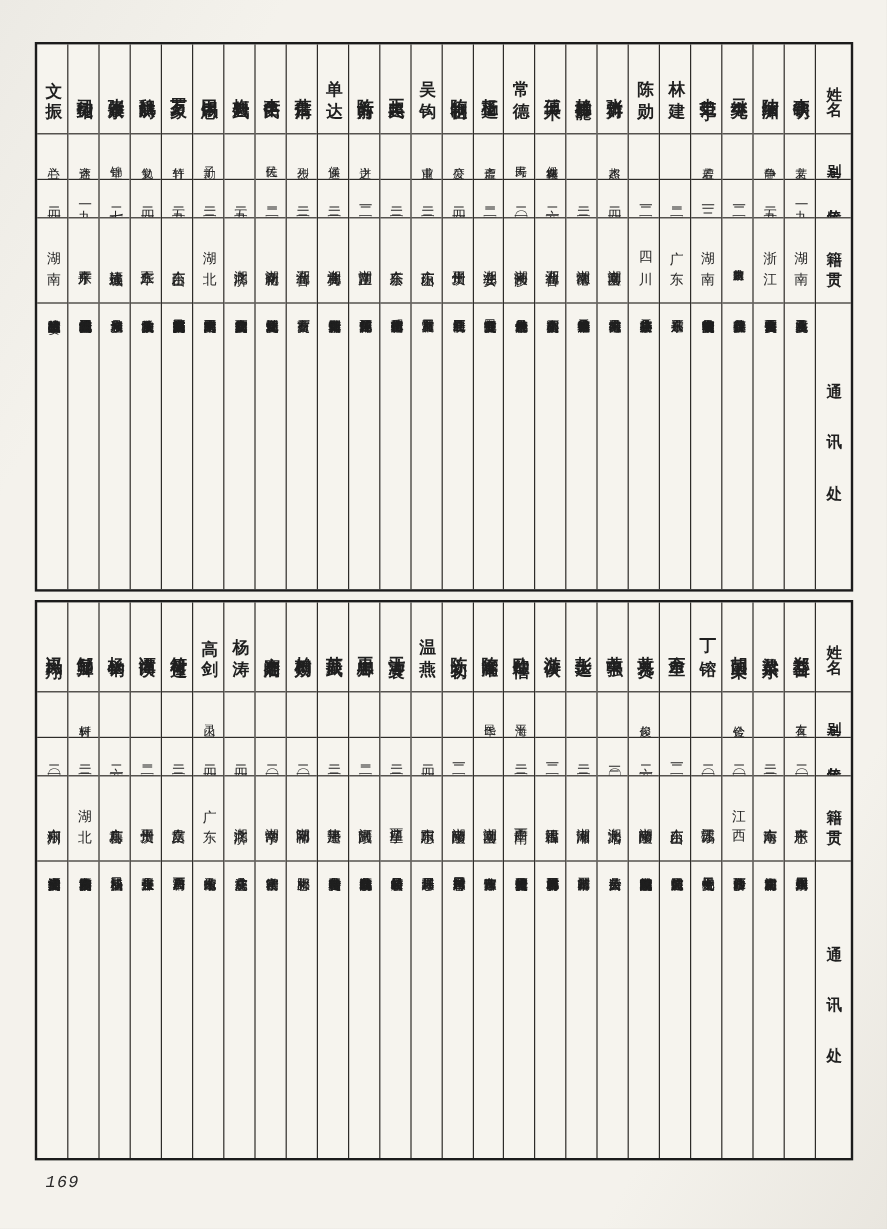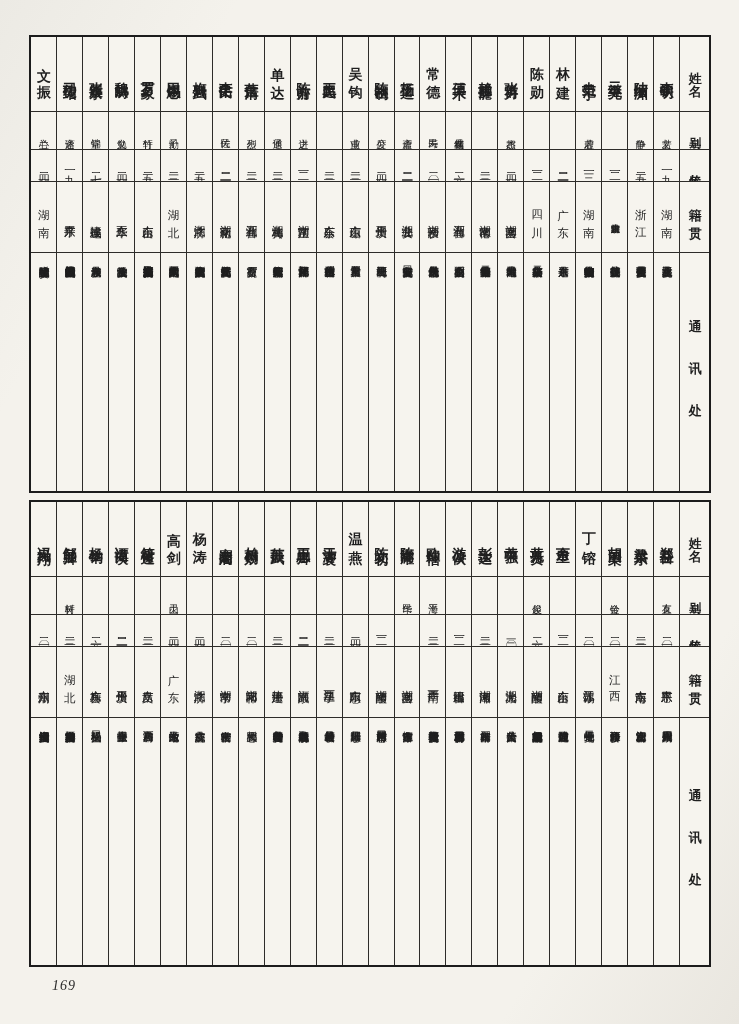--- a/index.html
+++ b/index.html
@@ -70,22 +70,22 @@
   
   .htext{font-weight:700;font-size:13px;}
   .h-name{letter-spacing:0.95em;}
   .h-alias{letter-spacing:0.3em;font-size:12px;}
   .h-age{letter-spacing:0.12em;font-size:12px;}
   .h-native{letter-spacing:1.35em;}
   .h-addr{letter-spacing:3.3em;}
   .header-col .r-addr{align-items:center;padding-top:0;}
 
   .page-number{
-    position:absolute;left:52px;top:978px;
-    font-size:14px;font-style:italic;letter-spacing:1px;color:#2a2a2a;
+    position:absolute;left:38px;top:978px;
+    font-size:14px;font-style:italic;letter-spacing:1px;color:#2a2a2a;font-family:Liberation Mono, monospace;
   }
 </style>
 </head>
 <body>
 
 <div class="page">
   <div class="dir-table table-top" id="table-0">
       <div class="col header-col">
         <div class="cell r-name">
           <span class="vtext htext h-name">姓名</span>

